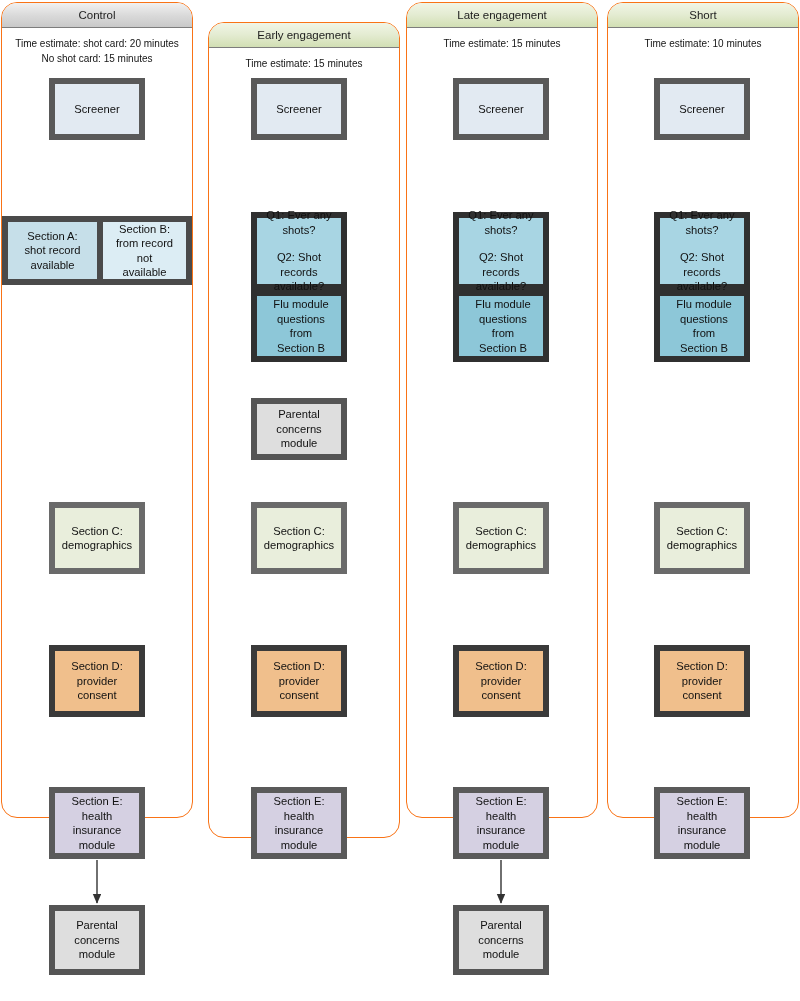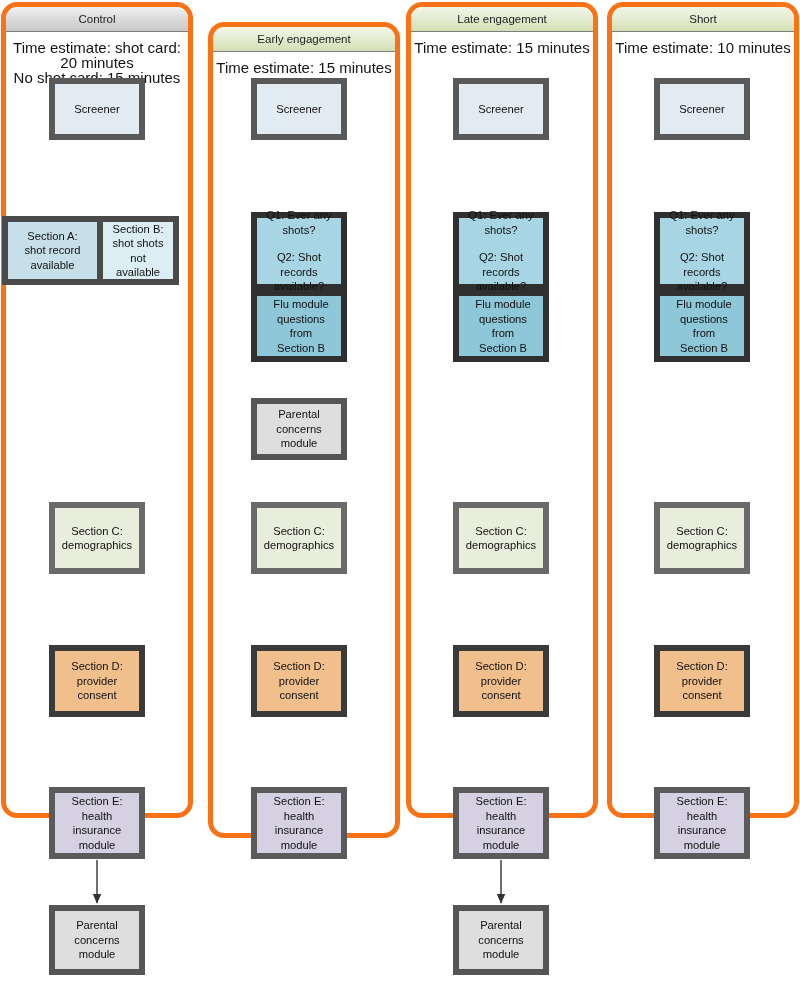--- a/index.html
+++ b/index.html
@@ -15,21 +15,21 @@
   }
   #diagram-root {
     position: relative;
     width: 800px;
     height: 1001px;
   }
   .panel {
     position: absolute;
     top: 2px;
     height: 816px;
-    border: 5px solid #f97316;
+    border: 1px solid #f97316;
     border-radius: 16px;
     background: #ffffff;
     box-sizing: border-box;
     overflow: hidden;
   }
   .panel-header {
     position: absolute;
     left: -1px;
     top: -1px;
     right: -1px;
@@ -49,21 +49,21 @@
   }
   .panel-header.green {
     background: linear-gradient(to bottom, #f2f6e8 0%, #e4ecd2 50%, #d2dfb4 100%);
   }
   .time-estimate {
     position: absolute;
     left: 0;
     right: 0;
     top: 33px;
     text-align: center;
-    font-size: 15px;
+    font-size: 10px;
     color: #141414;
     line-height: 15px;
   }
   .node {
     position: absolute;
     border: 6px solid #14532d;
     box-sizing: border-box;
     display: flex;
     align-items: center;
     justify-content: center;
@@ -142,24 +142,24 @@
           <span class="lines">Screener</span>
         </div>
       </div>
       <div class="node n-secA" style="left: 2px; top: 216px; width: 101px; height: 69px;">
         <div>
           <span class="lines">Section A:</span>
           <span class="lines">shot record</span>
           <span class="lines">available</span>
         </div>
       </div>
-      <div class="node n-secB" style="left: 97px; top: 216px; width: 82px; height: 69px;">
+      <div class="node n-secB" style="left: 97px; top: 216px; width: 95px; height: 69px;">
         <div>
           <span class="lines">Section B:</span>
-          <span class="lines">shot shots not</span>
+          <span class="lines">from record not</span>
           <span class="lines">available</span>
         </div>
       </div>
       <div class="node n-secC" style="left: 49px; top: 502px; width: 96px; height: 72px;">
         <div>
           <span class="lines">Section C:</span>
           <span class="lines">demographics</span>
         </div>
       </div>
       <div class="node n-secD" style="left: 49px; top: 645px; width: 96px; height: 72px;">

